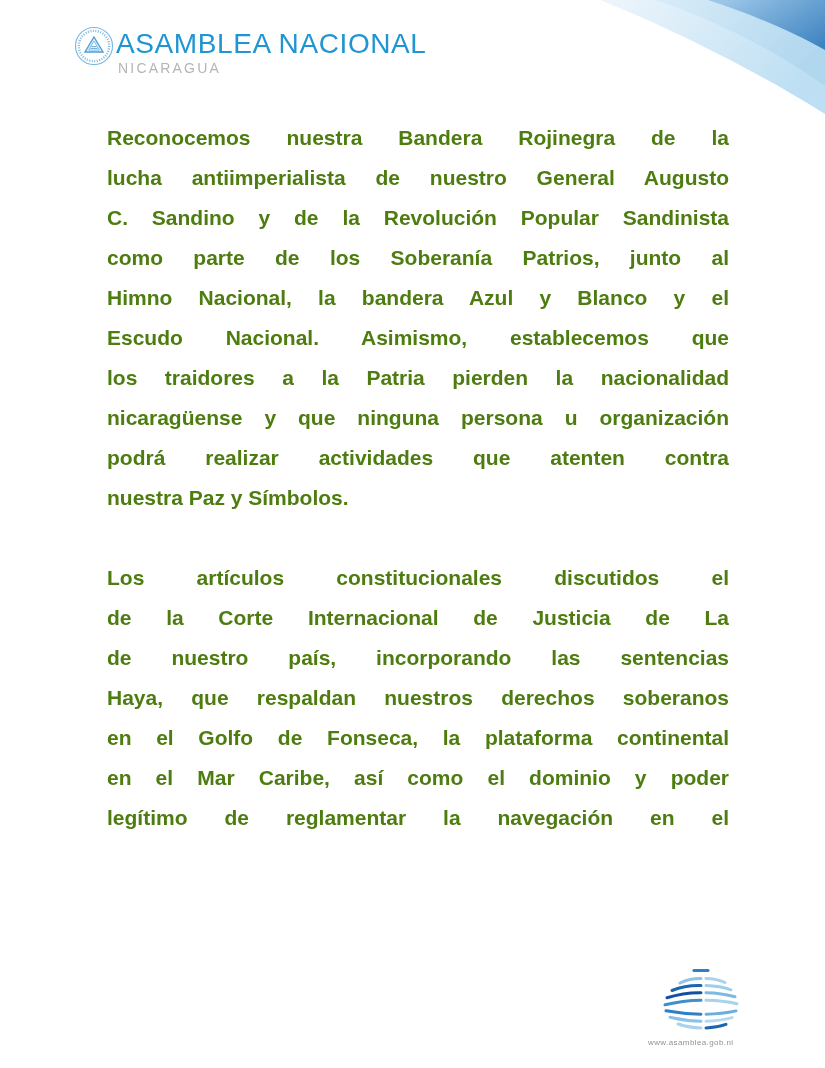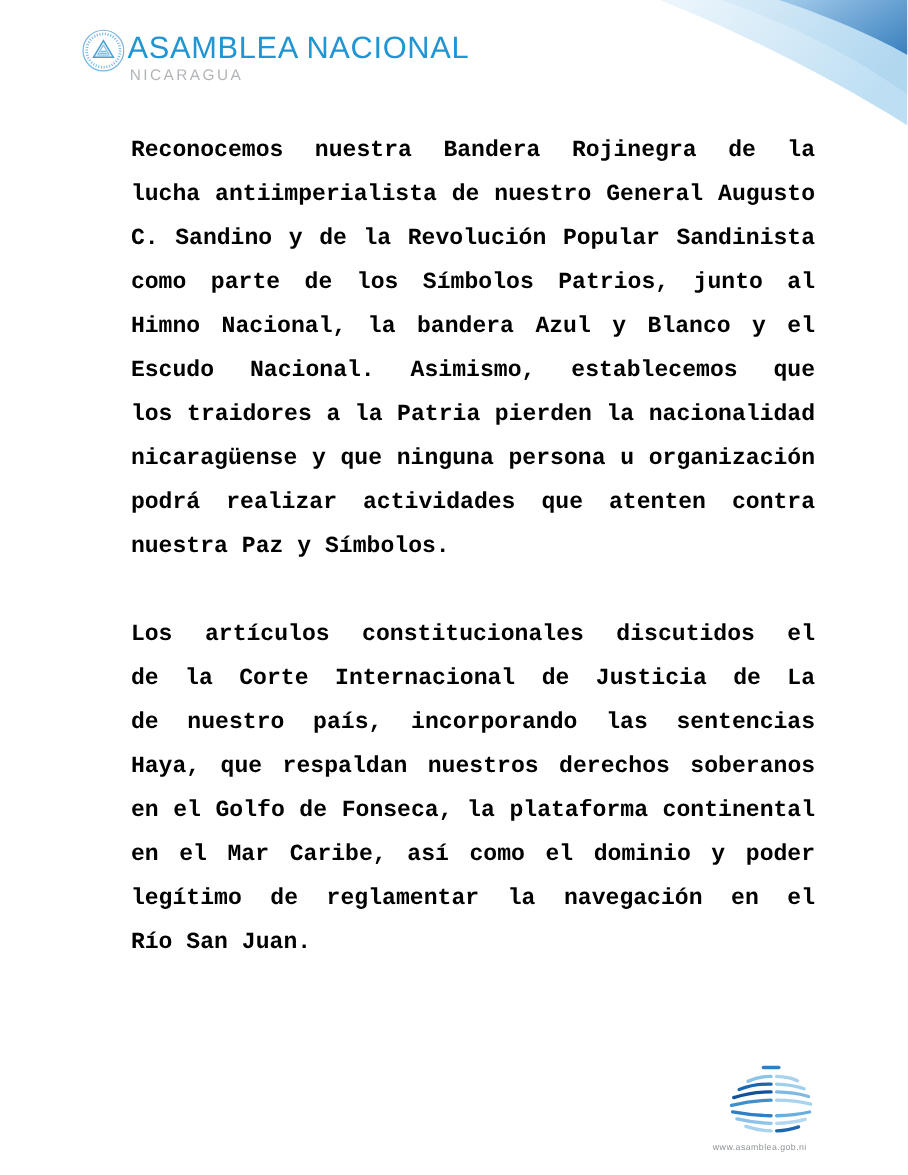--- a/index.html
+++ b/index.html
@@ -27,24 +27,24 @@
     color:#2095d3; white-space:nowrap;text-align:right;
   }
   .brand-country {
     position:absolute; left:118px; top:60px;
     font-size:14px; font-weight:400; letter-spacing:2.2px;
     color:#b2b5b8; white-space:nowrap;
   }
 
   
   .doc-body {
-    position:absolute; left:119px; top:118px; width:622px;
-    font-family:Liberation Mono, monospace;
+    position:absolute; left:107px; top:118px; width:622px;
+    font-family:Liberation Sans, sans-serif;
     font-weight:700; font-size:21px; line-height:40px;
-    color:#000000;
+    color:#4d7c0f;
   }
   .paragraph { margin:0 0 40px 0; }
   .text-line { text-align:justify; text-align-last:justify; white-space:normal; }
   .text-line.para-end { text-align-last:left; }
 
   
   .footer-logo {
     position:absolute; left:648px; top:966px;
     width:104px; height:70px;
   }
@@ -90,37 +90,36 @@
   </svg>
   <div class="brand-title">ASAMBLEA NACIONAL</div>
   <div class="brand-country">NICARAGUA</div>
 </div>
 
 <div class="doc-body">
     <div class="paragraph">
       <div class="text-line">Reconocemos nuestra Bandera Rojinegra de la</div>
       <div class="text-line">lucha antiimperialista de nuestro General Augusto</div>
       <div class="text-line">C. Sandino y de la Revolución Popular Sandinista</div>
-      <div class="text-line">como parte de los Símbolos Patrios, junto al</div>
+      <div class="text-line">como parte de los Soberanía Patrios, junto al</div>
       <div class="text-line">Himno Nacional, la bandera Azul y Blanco y el</div>
       <div class="text-line">Escudo Nacional. Asimismo, establecemos que</div>
       <div class="text-line">los traidores a la Patria pierden la nacionalidad</div>
       <div class="text-line">nicaragüense y que ninguna persona u organización</div>
       <div class="text-line">podrá realizar actividades que atenten contra</div>
       <div class="text-line para-end">nuestra Paz y Símbolos.</div>
     </div>
     <div class="paragraph">
       <div class="text-line">Los artículos constitucionales discutidos el</div>
       <div class="text-line">de la Corte Internacional de Justicia de La</div>
       <div class="text-line">de nuestro país, incorporando las sentencias</div>
       <div class="text-line">Haya, que respaldan nuestros derechos soberanos</div>
       <div class="text-line">en el Golfo de Fonseca, la plataforma continental</div>
       <div class="text-line">en el Mar Caribe, así como el dominio y poder</div>
       <div class="text-line">legítimo de reglamentar la navegación en el</div>
-      <div class="text-line para-end">Río San Juan.</div>
     </div>
   </div>
 
 <svg class="footer-logo" viewBox="0 0 104 70" xmlns="http://www.w3.org/2000/svg" fill="none" stroke-linecap="round" stroke-width="3">
   <path d="M46 4.5 L60 4.5" stroke="#2e7fc5" stroke-width="3.2"></path>
   <path d="M32 17 Q42 12.3 53 12.6" stroke="#8cc3e8"></path>
   <path d="M58 12.6 Q69 12.9 77 16.5" stroke="#a9d2ed"></path>
   <path d="M24 24.5 Q38 19 53 19.6" stroke="#1c66b0"></path>
   <path d="M58 19.6 Q72 20 83 23.8" stroke="#9ecfec"></path>
   <path d="M19 31.8 Q36 26.4 53 26.7" stroke="#11519f"></path>

